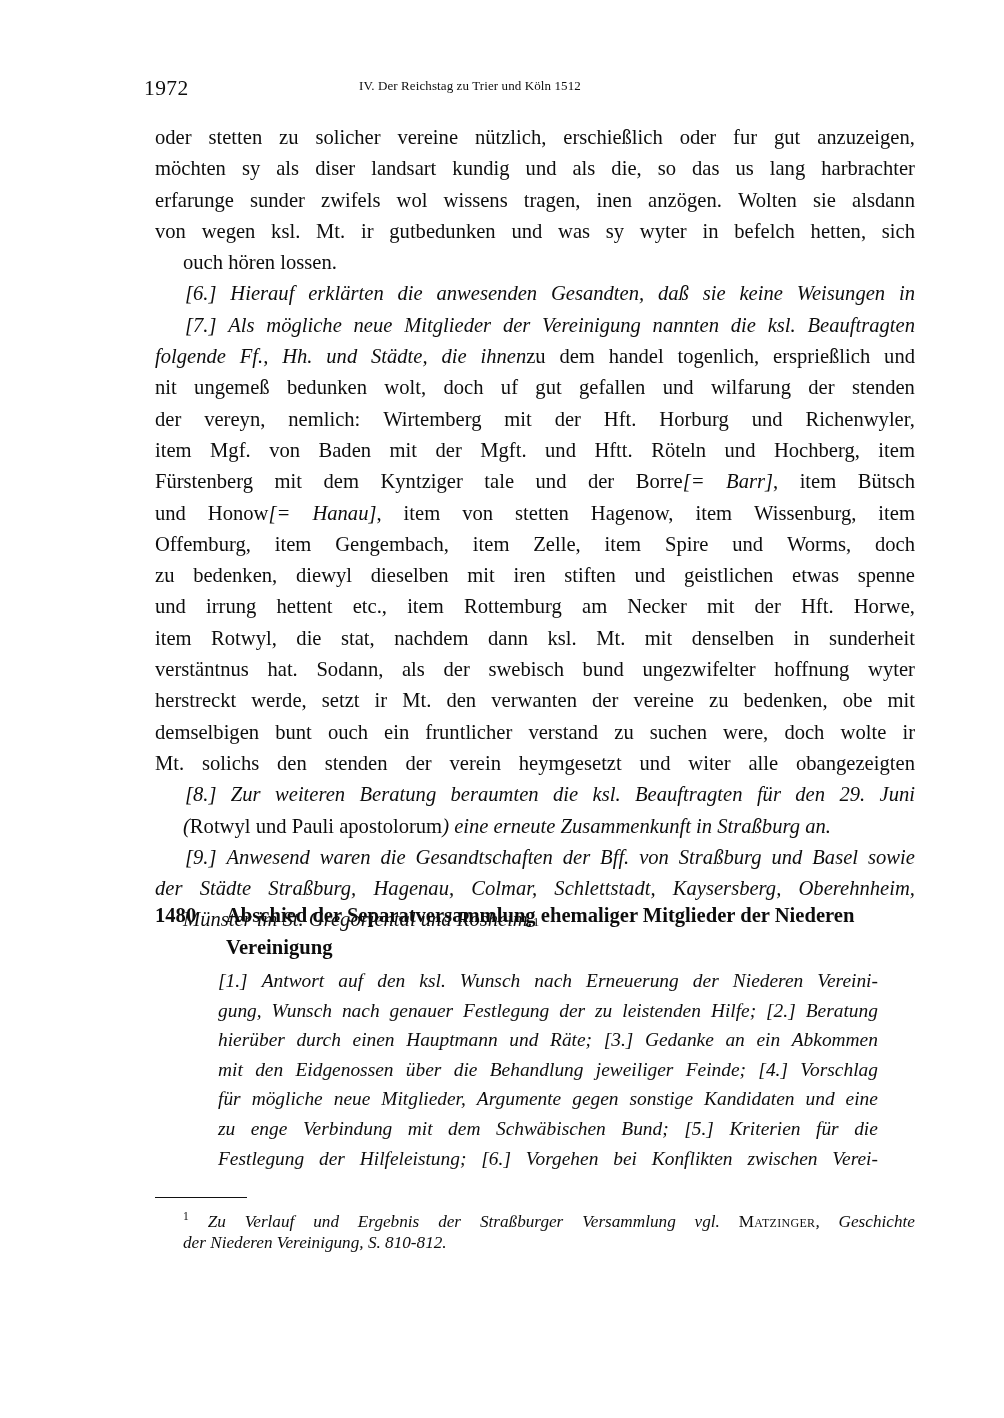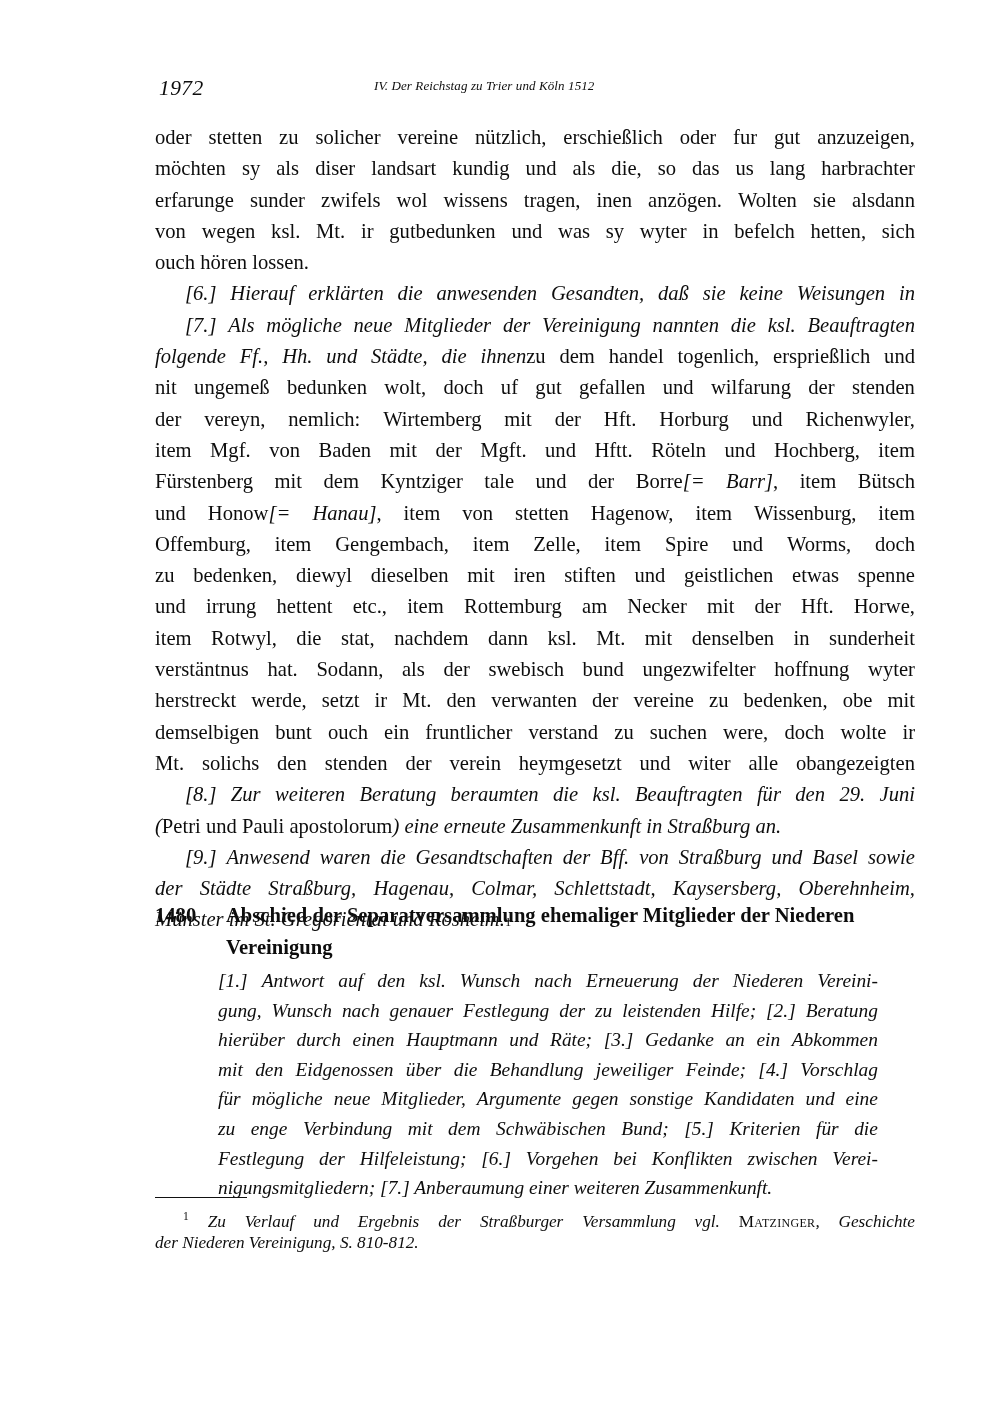--- a/index.html
+++ b/index.html
@@ -19,25 +19,24 @@
   .page {
     position: absolute;
     left: 0; top: 0;
     width: 1004px;
     height: 1418px;
   }
 
   
   .running-head {
     position: absolute;
-    left: 159px;
+    left: 144px;
     top: 76px;
     width: 760px;
     height: 30px;
-    font-style: italic;
   }
   .folio {
     position: absolute;
     left: 0;
     top: 0;
     font-size: 21.5px;
     letter-spacing: 0.4px;
   }
   .head-title {
     position: absolute;
@@ -63,20 +62,21 @@
     line-height: 31.3px;
     height: 31.3px;
     white-space: pre;
     align-items: baseline;
   }
   .ln.just {
     justify-content: space-between;
   }
   .ln.flush {
     justify-content: flex-start;
+    margin-left: 28px;
   }
   .ln .w { display: inline-block; }
   .ln.indent { padding-left: 30px; width: 730px; }
 
   .it { font-style: italic; }
   .rm { font-style: normal; }
 
   
   .sec-head {
     position: absolute;
@@ -186,21 +186,21 @@
         <div class="ln just"><span class="w"><span class="rm">zu</span></span><span class="w"><span class="rm">bedenken,</span></span><span class="w"><span class="rm">diewyl</span></span><span class="w"><span class="rm">dieselben</span></span><span class="w"><span class="rm">mit</span></span><span class="w"><span class="rm">iren</span></span><span class="w"><span class="rm">stiften</span></span><span class="w"><span class="rm">und</span></span><span class="w"><span class="rm">geistlichen</span></span><span class="w"><span class="rm">etwas</span></span><span class="w"><span class="rm">spenne</span></span></div>
         <div class="ln just"><span class="w"><span class="rm">und</span></span><span class="w"><span class="rm">irrung</span></span><span class="w"><span class="rm">hettent</span></span><span class="w"><span class="rm">etc.,</span></span><span class="w"><span class="rm">item</span></span><span class="w"><span class="rm">Rottemburg</span></span><span class="w"><span class="rm">am</span></span><span class="w"><span class="rm">Necker</span></span><span class="w"><span class="rm">mit</span></span><span class="w"><span class="rm">der</span></span><span class="w"><span class="rm">Hft.</span></span><span class="w"><span class="rm">Horwe,</span></span></div>
         <div class="ln just"><span class="w"><span class="rm">item</span></span><span class="w"><span class="rm">Rotwyl,</span></span><span class="w"><span class="rm">die</span></span><span class="w"><span class="rm">stat,</span></span><span class="w"><span class="rm">nachdem</span></span><span class="w"><span class="rm">dann</span></span><span class="w"><span class="rm">ksl.</span></span><span class="w"><span class="rm">Mt.</span></span><span class="w"><span class="rm">mit</span></span><span class="w"><span class="rm">denselben</span></span><span class="w"><span class="rm">in</span></span><span class="w"><span class="rm">sunderheit</span></span></div>
         <div class="ln just"><span class="w"><span class="rm">verstäntnus</span></span><span class="w"><span class="rm">hat.</span></span><span class="w"><span class="rm">Sodann,</span></span><span class="w"><span class="rm">als</span></span><span class="w"><span class="rm">der</span></span><span class="w"><span class="rm">swebisch</span></span><span class="w"><span class="rm">bund</span></span><span class="w"><span class="rm">ungezwifelter</span></span><span class="w"><span class="rm">hoffnung</span></span><span class="w"><span class="rm">wyter</span></span></div>
         <div class="ln just"><span class="w"><span class="rm">herstreckt</span></span><span class="w"><span class="rm">werde,</span></span><span class="w"><span class="rm">setzt</span></span><span class="w"><span class="rm">ir</span></span><span class="w"><span class="rm">Mt.</span></span><span class="w"><span class="rm">den</span></span><span class="w"><span class="rm">verwanten</span></span><span class="w"><span class="rm">der</span></span><span class="w"><span class="rm">vereine</span></span><span class="w"><span class="rm">zu</span></span><span class="w"><span class="rm">bedenken,</span></span><span class="w"><span class="rm">obe</span></span><span class="w"><span class="rm">mit</span></span></div>
         <div class="ln just"><span class="w"><span class="rm">demselbigen</span></span><span class="w"><span class="rm">bunt</span></span><span class="w"><span class="rm">ouch</span></span><span class="w"><span class="rm">ein</span></span><span class="w"><span class="rm">fruntlicher</span></span><span class="w"><span class="rm">verstand</span></span><span class="w"><span class="rm">zu</span></span><span class="w"><span class="rm">suchen</span></span><span class="w"><span class="rm">were,</span></span><span class="w"><span class="rm">doch</span></span><span class="w"><span class="rm">wolte</span></span><span class="w"><span class="rm">ir</span></span></div>
         <div class="ln just"><span class="w"><span class="rm">Mt.</span></span><span class="w"><span class="rm">solichs</span></span><span class="w"><span class="rm">den</span></span><span class="w"><span class="rm">stenden</span></span><span class="w"><span class="rm">der</span></span><span class="w"><span class="rm">verein</span></span><span class="w"><span class="rm">heymgesetzt</span></span><span class="w"><span class="rm">und</span></span><span class="w"><span class="rm">witer</span></span><span class="w"><span class="rm">alle</span></span><span class="w"><span class="rm">obangezeigten</span></span></div>
       </div>
     <div id="p-8">
         <div class="ln just indent"><span class="w"><span class="it">[8.]</span></span><span class="w"><span class="it">Zur</span></span><span class="w"><span class="it">weiteren</span></span><span class="w"><span class="it">Beratung</span></span><span class="w"><span class="it">beraumten</span></span><span class="w"><span class="it">die</span></span><span class="w"><span class="it">ksl.</span></span><span class="w"><span class="it">Beauftragten</span></span><span class="w"><span class="it">für</span></span><span class="w"><span class="it">den</span></span><span class="w"><span class="it">29.</span></span><span class="w"><span class="it">Juni</span></span></div>
-        <div class="ln flush"><span class="it">(</span><span class="rm">Petri und Pauli apostolorum</span><span class="it">) eine erneute Zusammenkunft in Straßburg an.</span></div>
+        <div class="ln flush"><span class="it">(</span><span class="rm">Rotwyl und Pauli apostolorum</span><span class="it">) eine erneute Zusammenkunft in Straßburg an.</span></div>
       </div>
     <div id="p-9">
         <div class="ln just indent"><span class="w"><span class="it">[9.]</span></span><span class="w"><span class="it">Anwesend</span></span><span class="w"><span class="it">waren</span></span><span class="w"><span class="it">die</span></span><span class="w"><span class="it">Gesandtschaften</span></span><span class="w"><span class="it">der</span></span><span class="w"><span class="it">Bff.</span></span><span class="w"><span class="it">von</span></span><span class="w"><span class="it">Straßburg</span></span><span class="w"><span class="it">und</span></span><span class="w"><span class="it">Basel</span></span><span class="w"><span class="it">sowie</span></span></div>
         <div class="ln just"><span class="w"><span class="it">der</span></span><span class="w"><span class="it">Städte</span></span><span class="w"><span class="it">Straßburg,</span></span><span class="w"><span class="it">Hagenau,</span></span><span class="w"><span class="it">Colmar,</span></span><span class="w"><span class="it">Schlettstadt,</span></span><span class="w"><span class="it">Kaysersberg,</span></span><span class="w"><span class="it">Oberehnheim,</span></span></div>
         <div class="ln flush"><span class="it">Münster im St. Gregoriental und Rosheim.</span><sup class="fn-marker-inline">1</sup></div>
       </div>
 
   </div>
 
   <div class="sec-head" style="top:900px;">
@@ -210,21 +210,20 @@
   </div>
 
   <div class="summary" style="top:966px;" id="summary-block">
       <div class="ln just"><span class="w"><span class="it">[1.]</span></span><span class="w"><span class="it">Antwort</span></span><span class="w"><span class="it">auf</span></span><span class="w"><span class="it">den</span></span><span class="w"><span class="it">ksl.</span></span><span class="w"><span class="it">Wunsch</span></span><span class="w"><span class="it">nach</span></span><span class="w"><span class="it">Erneuerung</span></span><span class="w"><span class="it">der</span></span><span class="w"><span class="it">Niederen</span></span><span class="w"><span class="it">Vereini-</span></span></div>
       <div class="ln just"><span class="w"><span class="it">gung,</span></span><span class="w"><span class="it">Wunsch</span></span><span class="w"><span class="it">nach</span></span><span class="w"><span class="it">genauer</span></span><span class="w"><span class="it">Festlegung</span></span><span class="w"><span class="it">der</span></span><span class="w"><span class="it">zu</span></span><span class="w"><span class="it">leistenden</span></span><span class="w"><span class="it">Hilfe;</span></span><span class="w"><span class="it">[2.]</span></span><span class="w"><span class="it">Beratung</span></span></div>
       <div class="ln just"><span class="w"><span class="it">hierüber</span></span><span class="w"><span class="it">durch</span></span><span class="w"><span class="it">einen</span></span><span class="w"><span class="it">Hauptmann</span></span><span class="w"><span class="it">und</span></span><span class="w"><span class="it">Räte;</span></span><span class="w"><span class="it">[3.]</span></span><span class="w"><span class="it">Gedanke</span></span><span class="w"><span class="it">an</span></span><span class="w"><span class="it">ein</span></span><span class="w"><span class="it">Abkommen</span></span></div>
       <div class="ln just"><span class="w"><span class="it">mit</span></span><span class="w"><span class="it">den</span></span><span class="w"><span class="it">Eidgenossen</span></span><span class="w"><span class="it">über</span></span><span class="w"><span class="it">die</span></span><span class="w"><span class="it">Behandlung</span></span><span class="w"><span class="it">jeweiliger</span></span><span class="w"><span class="it">Feinde;</span></span><span class="w"><span class="it">[4.]</span></span><span class="w"><span class="it">Vorschlag</span></span></div>
       <div class="ln just"><span class="w"><span class="it">für</span></span><span class="w"><span class="it">mögliche</span></span><span class="w"><span class="it">neue</span></span><span class="w"><span class="it">Mitglieder,</span></span><span class="w"><span class="it">Argumente</span></span><span class="w"><span class="it">gegen</span></span><span class="w"><span class="it">sonstige</span></span><span class="w"><span class="it">Kandidaten</span></span><span class="w"><span class="it">und</span></span><span class="w"><span class="it">eine</span></span></div>
       <div class="ln just"><span class="w"><span class="it">zu</span></span><span class="w"><span class="it">enge</span></span><span class="w"><span class="it">Verbindung</span></span><span class="w"><span class="it">mit</span></span><span class="w"><span class="it">dem</span></span><span class="w"><span class="it">Schwäbischen</span></span><span class="w"><span class="it">Bund;</span></span><span class="w"><span class="it">[5.]</span></span><span class="w"><span class="it">Kriterien</span></span><span class="w"><span class="it">für</span></span><span class="w"><span class="it">die</span></span></div>
       <div class="ln just"><span class="w"><span class="it">Festlegung</span></span><span class="w"><span class="it">der</span></span><span class="w"><span class="it">Hilfeleistung;</span></span><span class="w"><span class="it">[6.]</span></span><span class="w"><span class="it">Vorgehen</span></span><span class="w"><span class="it">bei</span></span><span class="w"><span class="it">Konflikten</span></span><span class="w"><span class="it">zwischen</span></span><span class="w"><span class="it">Verei-</span></span></div>
-      <div class="ln flush"><span class="it">nigungsmitgliedern; [7.] Anberaumung einer weiteren Zusammenkunft.</span></div>
     </div>
 
   <div class="fn-rule"></div>
   <div class="footnote">
     <div class="ln just fn-first" id="fn-l1"><span class="w"><sup class="sup">1</sup></span><span class="w it">Zu</span><span class="w it">Verlauf</span><span class="w it">und</span><span class="w it">Ergebnis</span><span class="w it">der</span><span class="w it">Straßburger</span><span class="w it">Versammlung</span><span class="w it">vgl.</span><span class="w"><span class="smallcaps">Matzinger</span><span class="it">,</span></span><span class="w it">Geschichte</span></div>
     <div class="ln flush" id="fn-l2"><span class="it">der Niederen Vereinigung, S. 810-812.</span></div>
   </div>
 
 </div>
 

